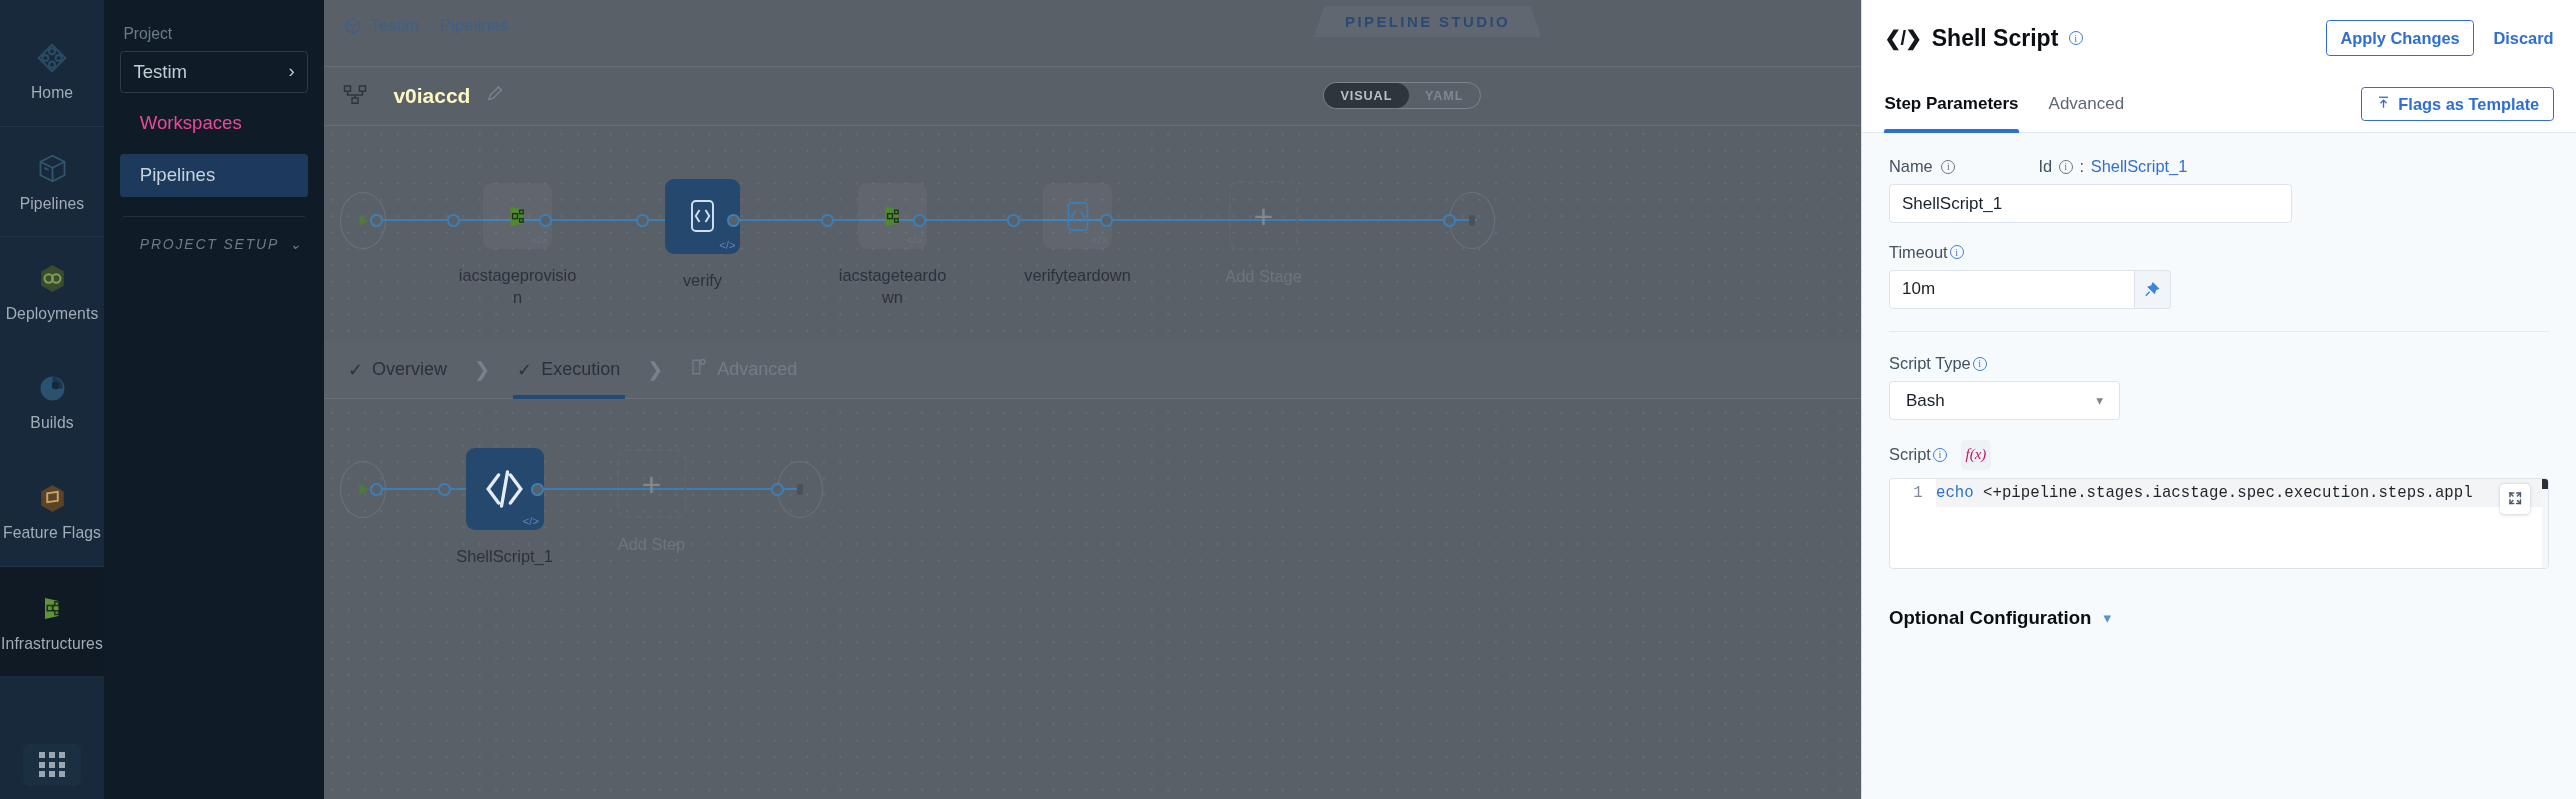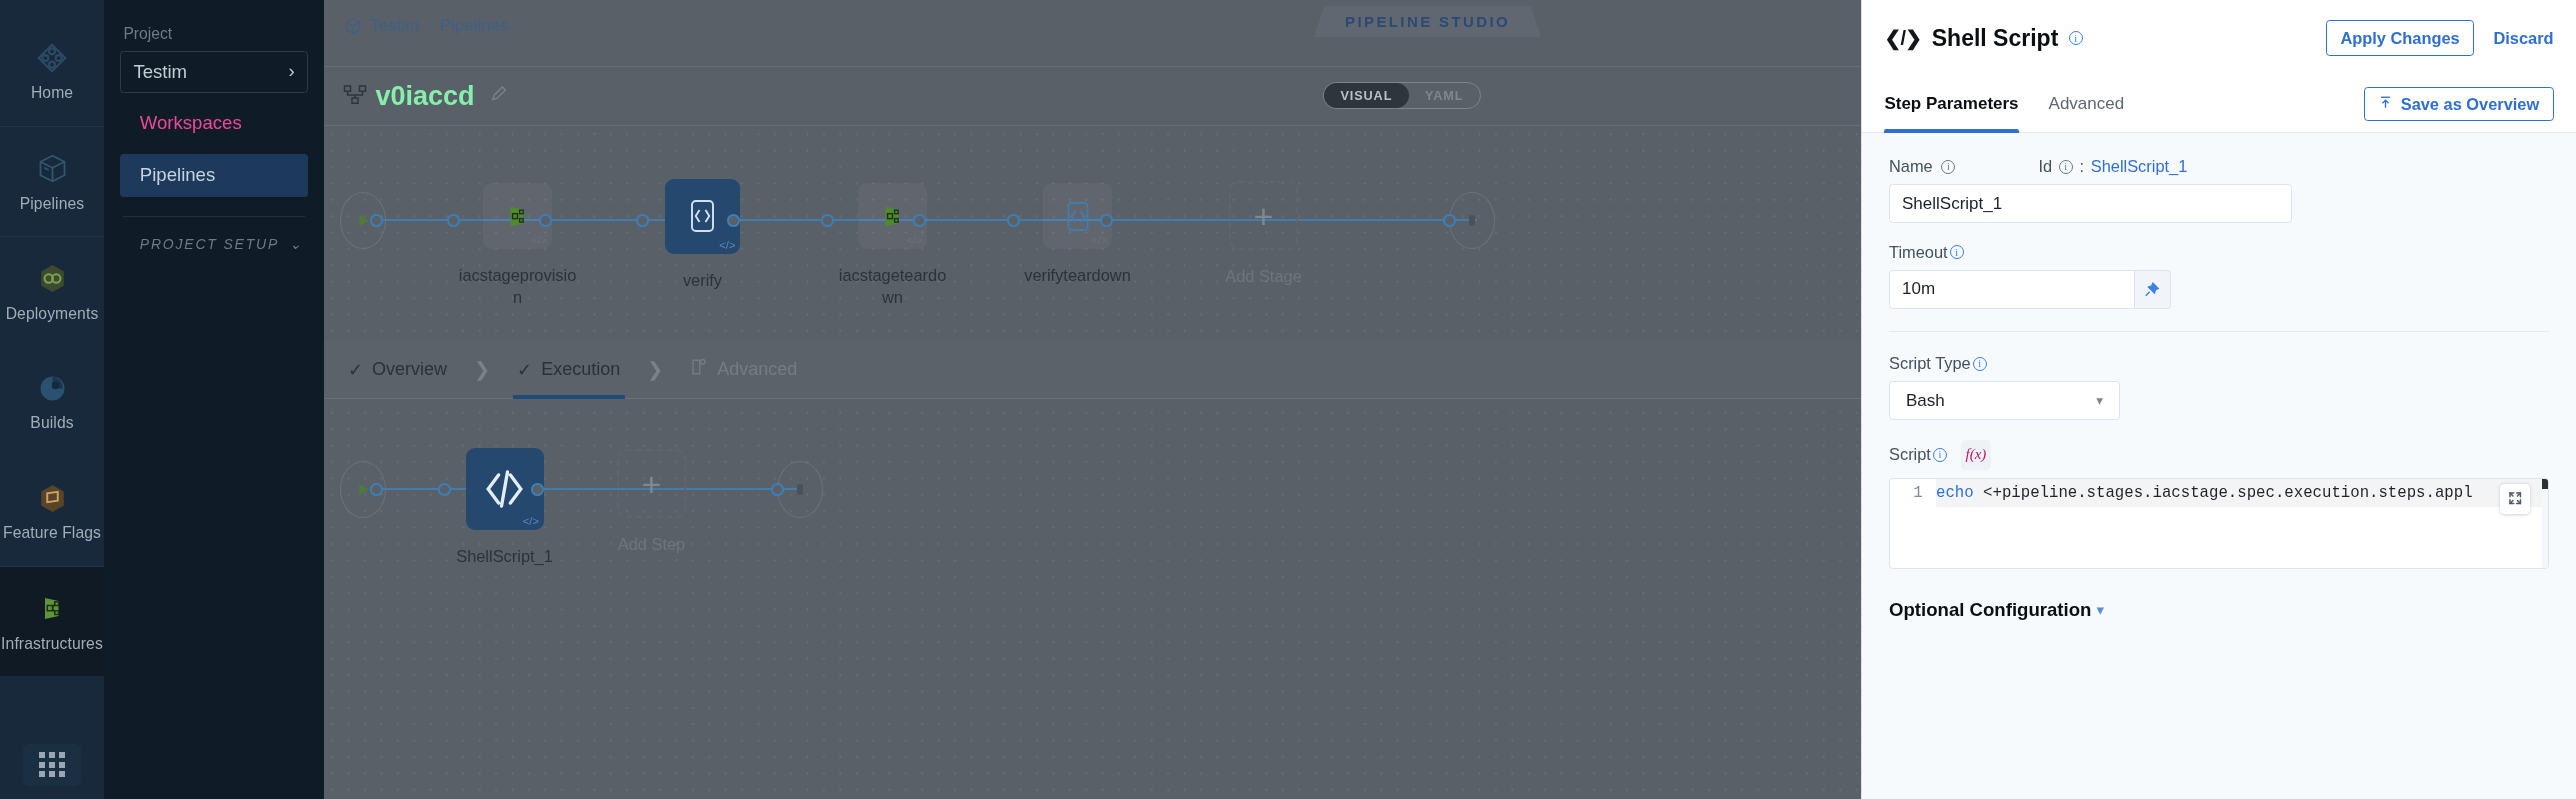--- a/index.html
+++ b/index.html
@@ -80,21 +80,21 @@
     color: #e8eef3; font-size: 22.4px; cursor: pointer;
   }
   .crumbs { position: absolute; left: 19.4px; top: 16.4px; display: flex; align-items: center; gap: 7.5px; }
   .crumb { color: #3f5f87; font-size: 17px; cursor: pointer; }
   .crumb-sep { color: #4c637f; font-size: 15.7px; }
 
   .pipeline-head {
     height: 60px; border-top: 0.7px solid #676d75; border-bottom: 0.7px solid #676d75;
     display: flex; align-items: center; padding-left: 19.4px; position: relative;
   }
-  .pipe-name { color: #86efac; font-size: 27px; font-weight: bold; margin-left: 8px; }
+  .pipe-name { color: #fef9c3; font-size: 21px; font-weight: bold; margin-left: 26px; }
   .pencil { margin-left: 15px; color: #7b828b; font-size: 18px; cursor: pointer; }
   .toggle {
     position: absolute; left: 999px; top: 15px; height: 27px;
     border: 0.7px solid #7d848c; border-radius: 13.4px; display: flex; align-items: center;
   }
   .toggle div { font-size: 12.7px; font-weight: bold; letter-spacing: 0.9px; padding: 0 16.4px;
     height: 25px; display: flex; align-items: center; cursor: pointer; color: #7e868f; }
   .toggle div.on { background: #2f353d; color: #b9c0c8; border-radius: 12.7px; }
 
   .canvas {
@@ -210,21 +210,21 @@
   .ed-line { display: flex; align-items: flex-start; height: 28px; }
   .ln { width: 46px; text-align: right; padding-right: 13.4px; color: #7d8997;
     font-family: "Liberation Mono", monospace; font-size: 15.7px; line-height: 28px; }
   .code { flex: 1; font-family: "Liberation Mono", monospace; font-size: 15.7px;
     line-height: 28px; white-space: pre; overflow: hidden; background: #f3f4f6;
     color: #1f242b; padding-right: 6px; }
   .code .kw { color: #2f6fd0; }
   .expand-btn { position: absolute; right: 18px; top: 4.5px; width: 30px; height: 30px;
     background: #fff; border-radius: 4.5px; box-shadow: 0 0.7px 3.7px rgba(20,30,45,.2);
     display: flex; align-items: center; justify-content: center; cursor: pointer; }
-  .optcfg { display: flex; align-items: center; gap: 5px; margin-top: 30px; cursor: pointer; }
+  .optcfg { display: flex; align-items: center; gap: 12px; margin-top: 38px; cursor: pointer; }
   .optcfg b { font-size: 18.6px; color: #0b0e12; }
   .optcfg span { color: #5b8ddd; font-size: 15px; }
 </style>
 </head>
 <body>
 
 <div class="app">
 
   <nav class="rail">
 
@@ -553,21 +553,21 @@
       <button class="tpl-btn">
         <span>
           <svg width="15" height="15" viewBox="0 0 20 20">
               <g fill="none" stroke="#2f6fd0" stroke-width="1.8">
             <path d="M4 3 L16 3"></path>
                 <path d="M10 17 L10 7"></path>
                 <path d="M6 11 L10 7 L14 11"></path>
               </g>
             </svg>
         </span>
-        <span>Save as Overview</span>
+        <span>Flags as Template</span>
       </button>
     </div>
 
     <div class="panel-body">
 
       <div class="fld">
         <div class="lbl row-lbl">
           <span>Name</span>
           <span class="info grey" style="margin-left:6.7px">i</span>
           <span class="id-box">

